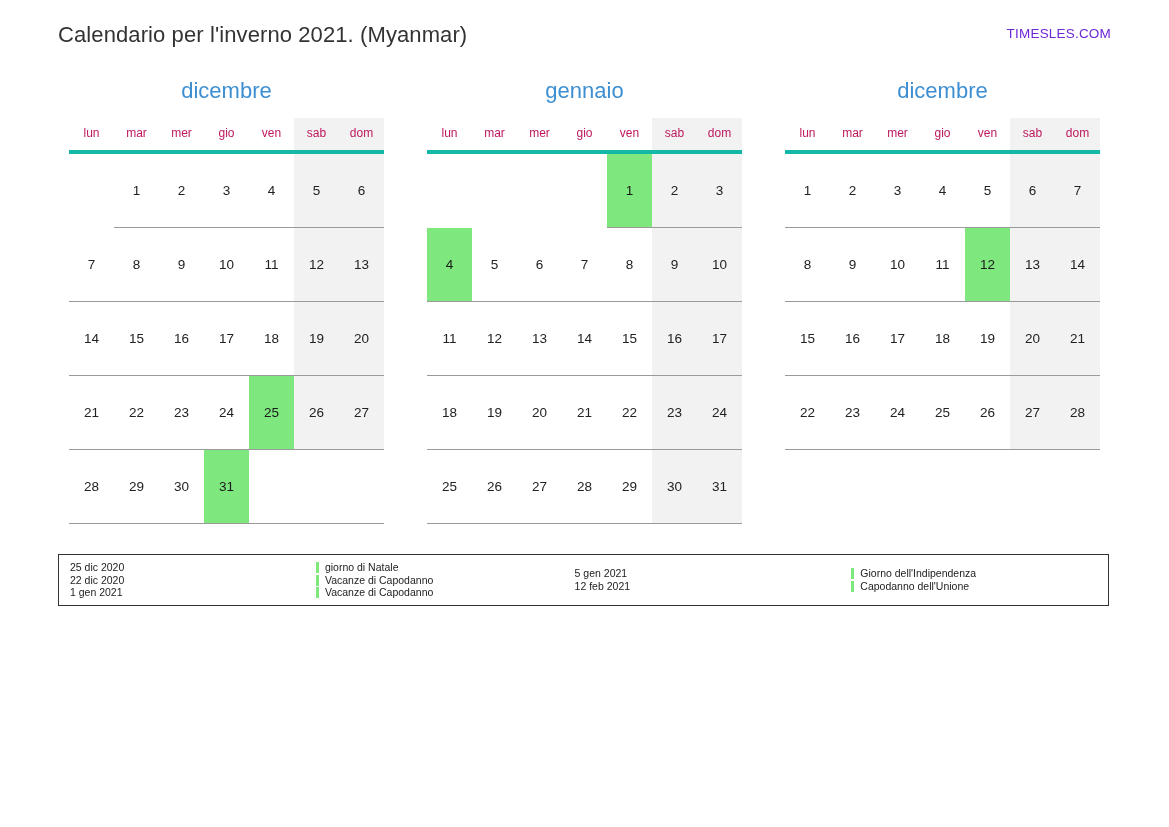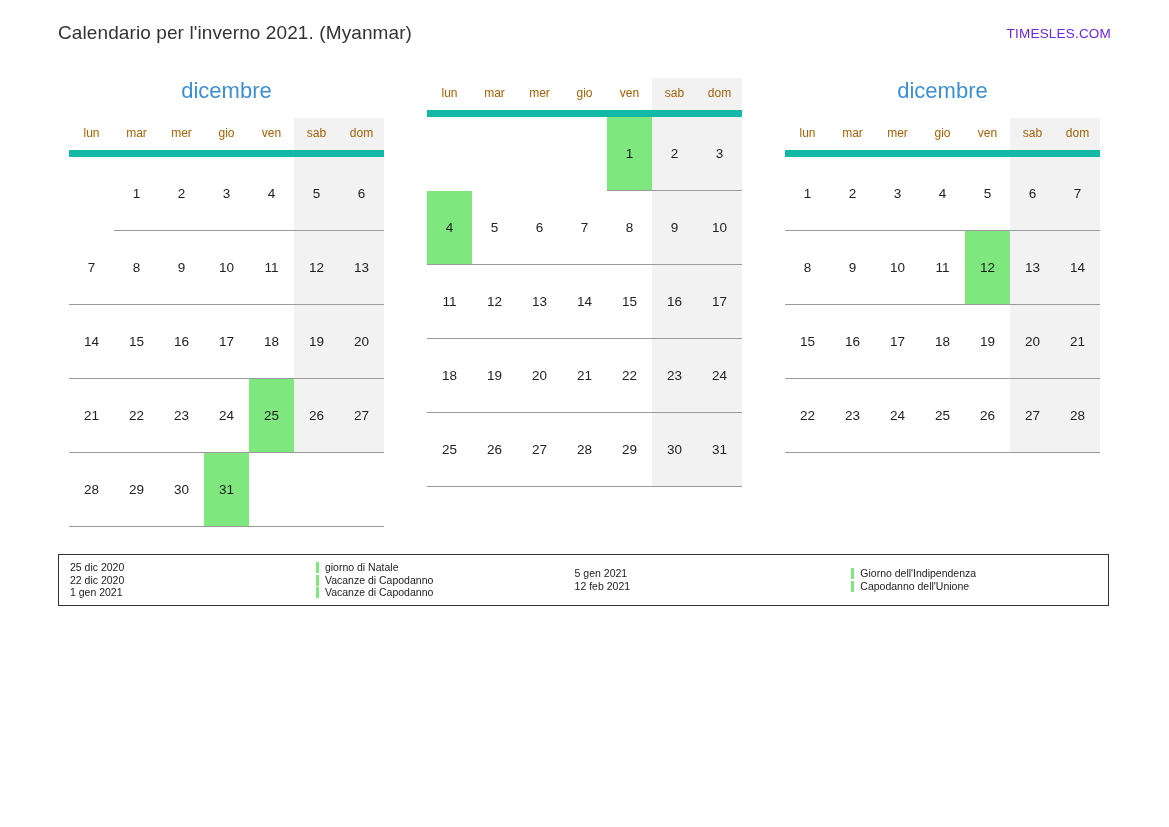--- a/index.html
+++ b/index.html
@@ -16,21 +16,21 @@
     overflow: hidden;
   }
   .page-header {
     position: absolute;
     top: 20px;
     left: 58px;
     right: 58px;
     height: 28px;
   }
   .page-title {
-    font-size: 19px;
+    font-size: 22px;
     color: #333333;
     font-weight: normal;
     letter-spacing: 0.1px;
     position: absolute;
     left: 0;
     top: 2px;
     margin: 0;
   }
   .site-brand {
     position: absolute;
@@ -62,24 +62,24 @@
   }
   table.month-grid {
     border-collapse: collapse;
     width: 315px;
     margin: 0 auto;
     table-layout: fixed;
   }
   table.month-grid th {
     font-size: 12px;
     font-weight: normal;
-    color: #a16207;
+    color: #be185d;
     text-align: center;
     padding: 6px 0 8px 0;
-    border-bottom: 7px solid #14b8a6;
+    border-bottom: 4px solid #14b8a6;
     height: 18px;
   }
   table.month-grid th.weekend-head {
     background: #f2f2f2;
   }
   table.month-grid td {
     width: 45px;
     height: 73px;
     text-align: center;
     vertical-align: middle;
@@ -221,20 +221,21 @@
             <td class="">30</td>
             <td class="holiday">31</td>
             <td class="empty"></td>
             <td class="empty"></td>
             <td class="empty"></td>
           </tr>
         </tbody>
       </table>
     </div>
     <div class="month-block">
+      <div class="month-name">gennaio</div>
       <table class="month-grid">
         <thead>
           <tr>
             <th>lun</th>
             <th>mar</th>
             <th>mer</th>
             <th>gio</th>
             <th>ven</th>
             <th class="weekend-head">sab</th>
             <th class="weekend-head">dom</th>

